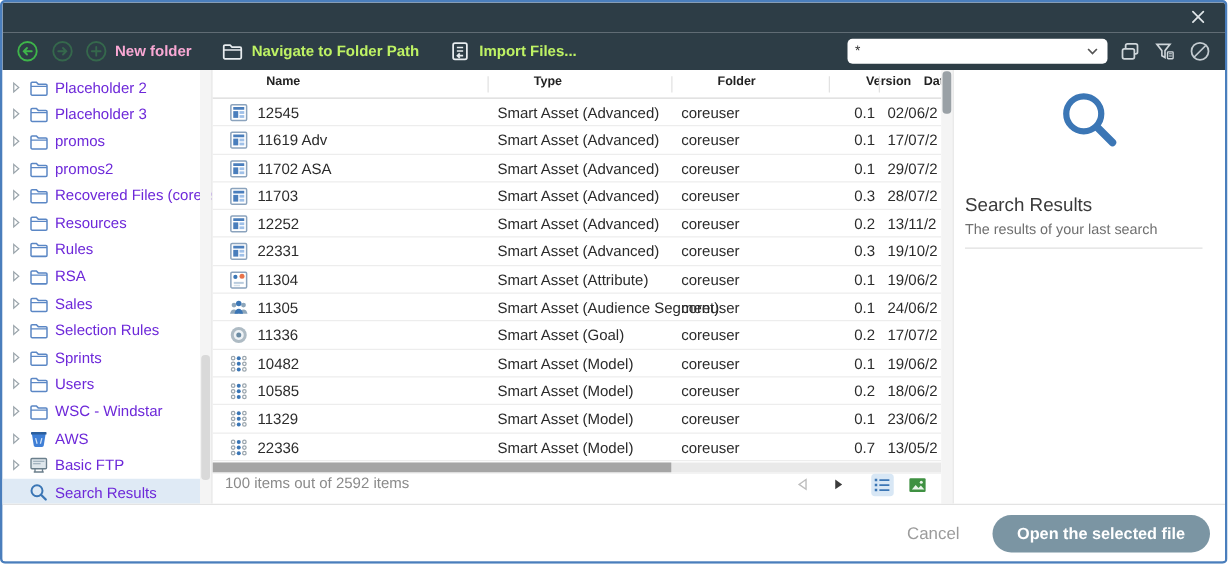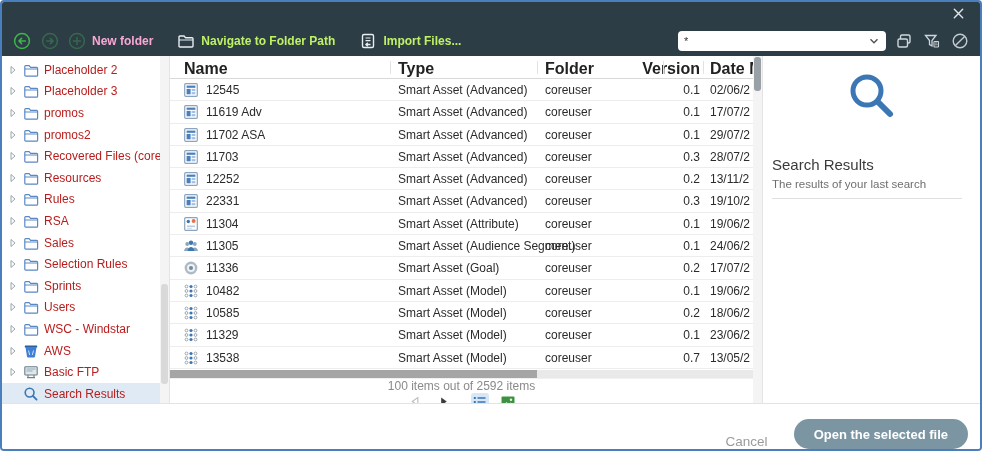--- a/index.html
+++ b/index.html
@@ -27,59 +27,59 @@
   .body { position:absolute; left:0; top:54px; width:978px; height:347px; display:flex; background:#fff; }
 
   
   .sidebar { position:relative; width:168px; height:347px; border-right:1px solid #e4e4e4; overflow:hidden; background:#fff; }
   .side-list { position:absolute; left:0; top:3px; width:158px; }
   .side-item { display:flex; align-items:center; height:21.6px; padding-left:6px; gap:5px; cursor:pointer; }
   .side-item.selected { background:#dfeaf5; }
   .chev { width:10px; height:10px; flex:0 0 10px; }
   .chev .ic { width:10px; height:10px; }
   .fic { width:16px; height:16px; flex:0 0 16px; }
-  .slabel { font-size:12px; color:#b91c1c; white-space:nowrap; }
+  .slabel { font-size:12px; color:#6d28d9; white-space:nowrap; }
   .side-scroll { position:absolute; right:0; top:0; width:9px; height:347px; background:#f4f4f4; }
   .side-thumb { position:absolute; left:1px; top:228px; width:7px; height:100px; background:#d9d9d9; border-radius:3px; }
 
   
   .table { position:relative; width:583px; height:347px; overflow:hidden; }
   .thead { position:relative; height:23px; border-bottom:1px solid #d9d9d9; }
-  .hcell { position:absolute; top:4px; font-size:16px; font-weight:700; color:#222; white-space:nowrap; }
+  .hcell { position:absolute; top:4px; font-size:10px; font-weight:700; color:#222; white-space:nowrap;margin-left:29px; }
   .hsep { position:absolute; top:5px; width:1px; height:13px; background:#e2e2e2; }
   .rows { position:relative; }
   .trow { position:relative; height:22.3px; border-bottom:1px solid #ededed; cursor:pointer; }
   .cell { position:absolute; top:4px; font-size:12px; color:#2b2b2b; white-space:nowrap; }
   .c-name { left:13px; width:205px; display:flex; align-items:center; gap:7px; top:3px; }
   .c-type { left:228px; width:142px; }
   .c-folder { left:375px; width:112px; }
   .c-version { left:458px; width:72px; text-align:right; }
   .c-date { left:540px; width:46px; overflow:hidden; }
   .hscroll { position:relative; height:8px; background:#e9e9e9; margin-top:1px; }
   .hthumb { position:absolute; left:0; top:0; height:8px; width:63%; background:#a5a5a5; }
-  .statusbar { position:relative; height:26px; display:flex; align-items:center; padding:0 10px; border-top:1px solid #f0f0f0;flex-direction:column; }
+  .statusbar { position:relative; height:26px; display:flex; align-items:flex-start; padding:0 10px; border-top:1px solid #f0f0f0; }
   .status-text { font-size:12px; color:#8a8a8a; flex:1; }
   .pager { display:flex; align-items:center; gap:10px; }
   .pbtn { width:18px; height:18px; display:flex; align-items:center; justify-content:center; cursor:pointer; }
   .pbtn.sel { background:#d8e7f5; border-radius:3px; }
   .pbtn.disabled { cursor:default; }
 
   
   .vscroll { position:relative; width:9px; height:347px; background:#f4f4f4; }
   .vthumb { position:absolute; left:1px; top:1px; width:7px; height:34px; background:#9aa1a6; border-radius:3px; }
 
   
   .panel { position:relative; width:218px; height:347px; border-left:1px solid #e4e4e4; background:#fff; }
   .panel-search { position:absolute; left:50%; top:14px; transform:translateX(-50%); width:52px; height:52px; }
   .panel-title { position:absolute; left:9px; top:100px; font-size:15px; color:#3a3a3a; }
   .panel-sub { position:absolute; left:9px; top:122px; font-size:11.5px; color:#6f6f6f; }
   .panel-divider { position:absolute; left:9px; right:18px; top:142px; height:1px; background:#e0e0e0; }
 
   
-  .footer { position:absolute; left:0; bottom:0; width:978px; height:46px; background:#fff; border-top:1px solid #e3e3e3; display:flex; align-items:flex-end; justify-content:flex-end; gap:26px; padding-right:12px; }
+  .footer { position:absolute; left:0; bottom:0; width:978px; height:46px; background:#fff; border-top:1px solid #e3e3e3; display:flex; align-items:center; justify-content:flex-end; gap:26px; padding-right:12px; }
   .cancel { font-size:13.5px; color:#9b9b9b; cursor:pointer; }
   .open-btn { min-width:150px; height:30px; background:#7b95a3; color:#fff; border:none; border-radius:16px; font-size:13px; font-weight:700; padding:0 20px; cursor:pointer; font-family:"Liberation Sans", sans-serif; }
   .hidden-defs { position:absolute; width:0; height:0; overflow:hidden; }
 </style>
 </head>
 <body>
 
 <svg class="hidden-defs" xmlns="http://www.w3.org/2000/svg">
   <defs>
     <symbol id="i-chevron" viewBox="0 0 10 10">
@@ -671,21 +671,21 @@
     <div class="cell c-version">0.1</div>
     <div class="cell c-date">23/06/2</div>
   </div>
           <div class="trow">
     <div class="cell c-name">
       <span class="fic">
                 <svg class="ic">
                   <use href="#i-model"></use>
                 </svg>
               </span>
-      <span>13538</span>
+      <span>22336</span>
     </div>
     <div class="cell c-type">Smart Asset (Model)</div>
     <div class="cell c-folder">coreuser</div>
     <div class="cell c-version">0.7</div>
     <div class="cell c-date">13/05/2</div>
   </div>
         </div>
       <div class="hscroll">
           <div class="hthumb"></div>
         </div>

